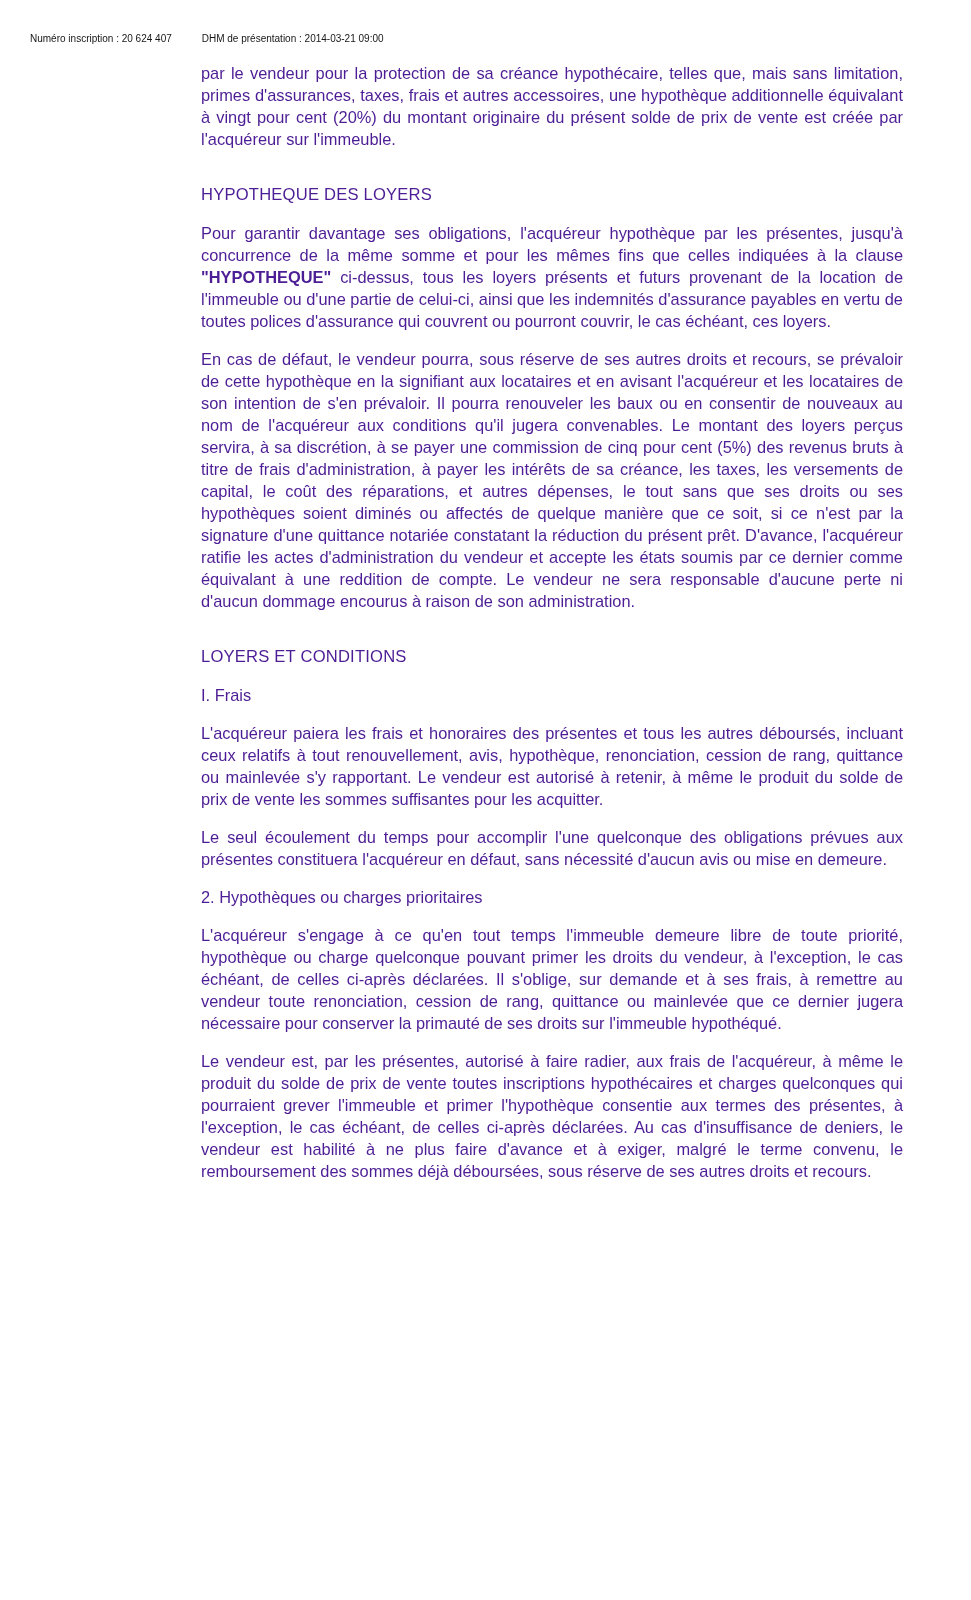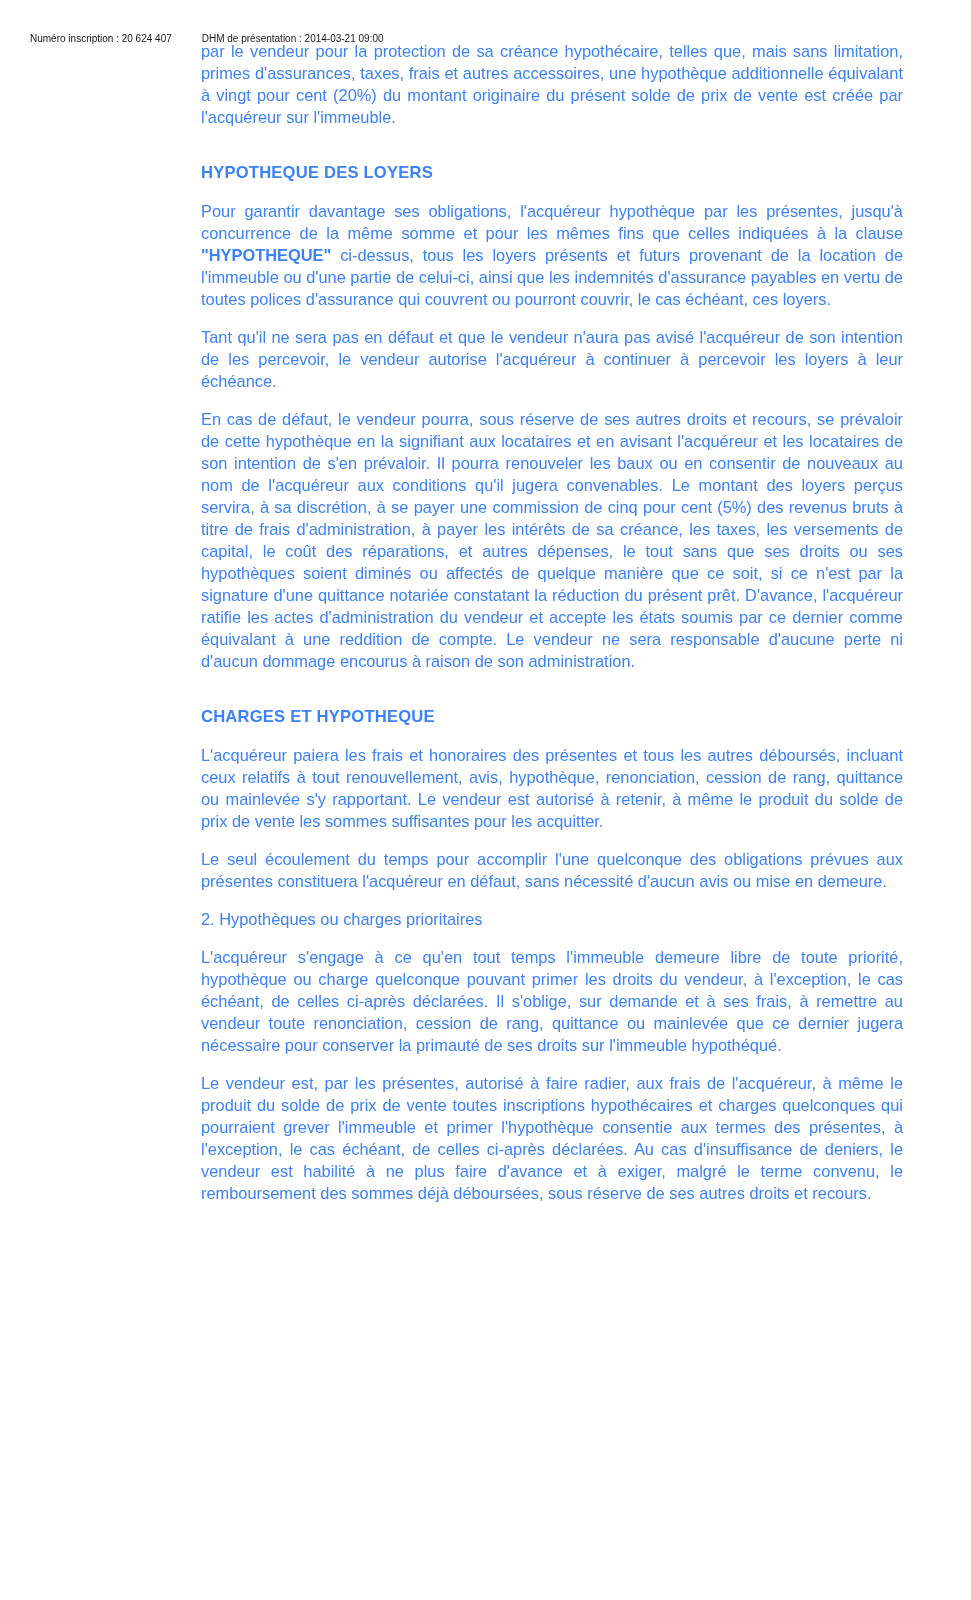--- a/index.html
+++ b/index.html
@@ -22,36 +22,36 @@
     font-size: 10px;
     color: #161616;
     white-space: nowrap;
   }
   .page-header .hdr-gap {
     display: inline-block;
     width: 30px;
   }
   .doc-body {
     position: absolute;
-    top: 40px;
+    top: 62px;
     left: 201px;
     width: 702px;
     font-size: 16.4px;
     line-height: 22px;
-    color: #3b82f6;
+    color: #4c1d95;
   }
   .doc-body p.para {
     margin: 0 0 16px 0;
     text-align: justify;
   }
   .doc-body h2.heading {
     margin: 34px 0 16px 0;
     font-size: 16.6px;
     line-height: 22px;
-    font-weight: bold;
+    font-weight: normal;
     letter-spacing: 0.2px;
   }
   .doc-body p.subheading {
     margin: 0 0 16px 0;
     font-weight: normal;
     text-align: left;
   }
   .doc-body .b {
     font-weight: bold;
   }
@@ -60,21 +60,21 @@
 <body>
 
 <div class="page-header">
   <span>Numéro inscription : 20 624 407</span><span class="hdr-gap"></span><span>DHM de présentation : 2014-03-21 09:00</span>
 </div>
 
 <div class="doc-body">
     <p class="para"><span>par le vendeur pour la protection de sa créance hypothécaire, telles que, mais sans limitation, primes d'assurances, taxes, frais et autres accessoires, une hypothèque additionnelle équivalant à vingt pour cent (20%) du montant originaire du présent solde de prix de vente est créée par l'acquéreur sur l'immeuble.</span></p>
     <h2 class="heading"><span>HYPOTHEQUE DES LOYERS</span></h2>
     <p class="para"><span>Pour garantir davantage ses obligations, l'acquéreur hypothèque par les présentes, jusqu'à concurrence de la même somme et pour les mêmes fins que celles indiquées à la clause </span><span class="b">"HYPOTHEQUE"</span><span> ci-dessus, tous les loyers présents et futurs provenant de la location de l'immeuble ou d'une partie de celui-ci, ainsi que les indemnités d'assurance payables en vertu de toutes polices d'assurance qui couvrent ou pourront couvrir, le cas échéant, ces loyers.</span></p>
-    <p class="para"><span>Tant qu'il ne sera pas en défaut et que le vendeur n'aura pas avisé l'acquéreur de son intention de les percevoir, le vendeur autorise l'acquéreur à continuer à percevoir les loyers à leur échéance.</span></p>
     <p class="para"><span>En cas de défaut, le vendeur pourra, sous réserve de ses autres droits et recours, se prévaloir de cette hypothèque en la signifiant aux locataires et en avisant l'acquéreur et les locataires de son intention de s'en prévaloir. Il pourra renouveler les baux ou en consentir de nouveaux au nom de l'acquéreur aux conditions qu'il jugera convenables. Le montant des loyers perçus servira, à sa discrétion, à se payer une commission de cinq pour cent (5%) des revenus bruts à titre de frais d'administration, à payer les intérêts de sa créance, les taxes, les versements de capital, le coût des réparations, et autres dépenses, le tout sans que ses droits ou ses hypothèques soient diminés ou affectés de quelque manière que ce soit, si ce n'est par la signature d'une quittance notariée constatant la réduction du présent prêt. D'avance, l'acquéreur ratifie les actes d'administration du vendeur et accepte les états soumis par ce dernier comme équivalant à une reddition de compte. Le vendeur ne sera responsable d'aucune perte ni d'aucun dommage encourus à raison de son administration.</span></p>
-    <h2 class="heading"><span>CHARGES ET HYPOTHEQUE</span></h2>
+    <h2 class="heading"><span>LOYERS ET CONDITIONS</span></h2>
+    <p class="subheading"><span>I. Frais</span></p>
     <p class="para"><span>L'acquéreur paiera les frais et honoraires des présentes et tous les autres déboursés, incluant ceux relatifs à tout renouvellement, avis, hypothèque, renonciation, cession de rang, quittance ou mainlevée s'y rapportant. Le vendeur est autorisé à retenir, à même le produit du solde de prix de vente les sommes suffisantes pour les acquitter.</span></p>
     <p class="para"><span>Le seul écoulement du temps pour accomplir l'une quelconque des obligations prévues aux présentes constituera l'acquéreur en défaut, sans nécessité d'aucun avis ou mise en demeure.</span></p>
     <p class="subheading"><span>2. Hypothèques ou charges prioritaires</span></p>
     <p class="para"><span>L'acquéreur s'engage à ce qu'en tout temps l'immeuble demeure libre de toute priorité, hypothèque ou charge quelconque pouvant primer les droits du vendeur, à l'exception, le cas échéant, de celles ci-après déclarées. Il s'oblige, sur demande et à ses frais, à remettre au vendeur toute renonciation, cession de rang, quittance ou mainlevée que ce dernier jugera nécessaire pour conserver la primauté de ses droits sur l'immeuble hypothéqué.</span></p>
     <p class="para"><span>Le vendeur est, par les présentes, autorisé à faire radier, aux frais de l'acquéreur, à même le produit du solde de prix de vente toutes inscriptions hypothécaires et charges quelconques qui pourraient grever l'immeuble et primer l'hypothèque consentie aux termes des présentes, à l'exception, le cas échéant, de celles ci-après déclarées. Au cas d'insuffisance de deniers, le vendeur est habilité à ne plus faire d'avance et à exiger, malgré le terme convenu, le remboursement des sommes déjà déboursées, sous réserve de ses autres droits et recours.</span></p>
   </div>
 
 </body></html>

